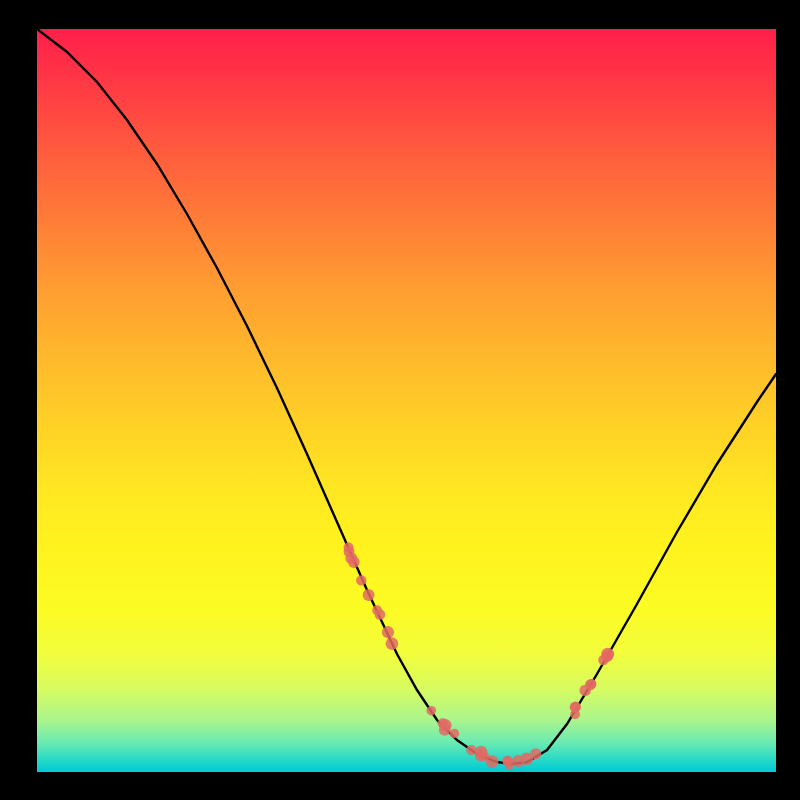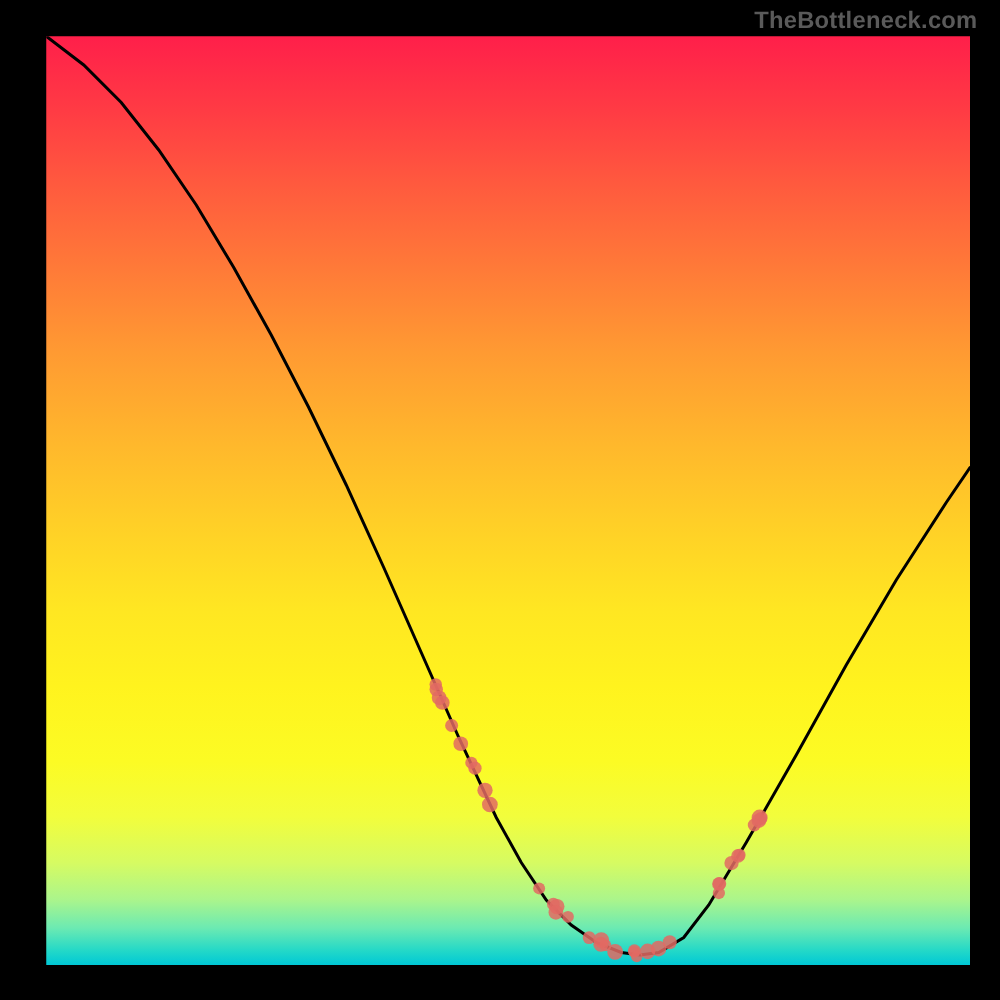--- a/index.html
+++ b/index.html
@@ -101,14 +101,13 @@
           <circle cx="538.1" cy="678.2" r="5.4" fill="#e26a63" fill-opacity="0.85"></circle>
           <circle cx="538.1" cy="685.4" r="4.9" fill="#e26a63" fill-opacity="0.85"></circle>
           <circle cx="538.6" cy="678.0" r="5.4" fill="#e26a63" fill-opacity="0.85"></circle>
           <circle cx="548.2" cy="661.4" r="5.7" fill="#e26a63" fill-opacity="0.85"></circle>
           <circle cx="570.7" cy="625.1" r="6.4" fill="#e26a63" fill-opacity="0.85"></circle>
           <circle cx="554.6" cy="654.9" r="4.9" fill="#e26a63" fill-opacity="0.85"></circle>
           <circle cx="566.4" cy="631.0" r="5.2" fill="#e26a63" fill-opacity="0.85"></circle>
         </g>
     </svg>
   </div>
-  <div class="watermark">TheBottleneck.com</div>
 </div>
 
 </body></html>

